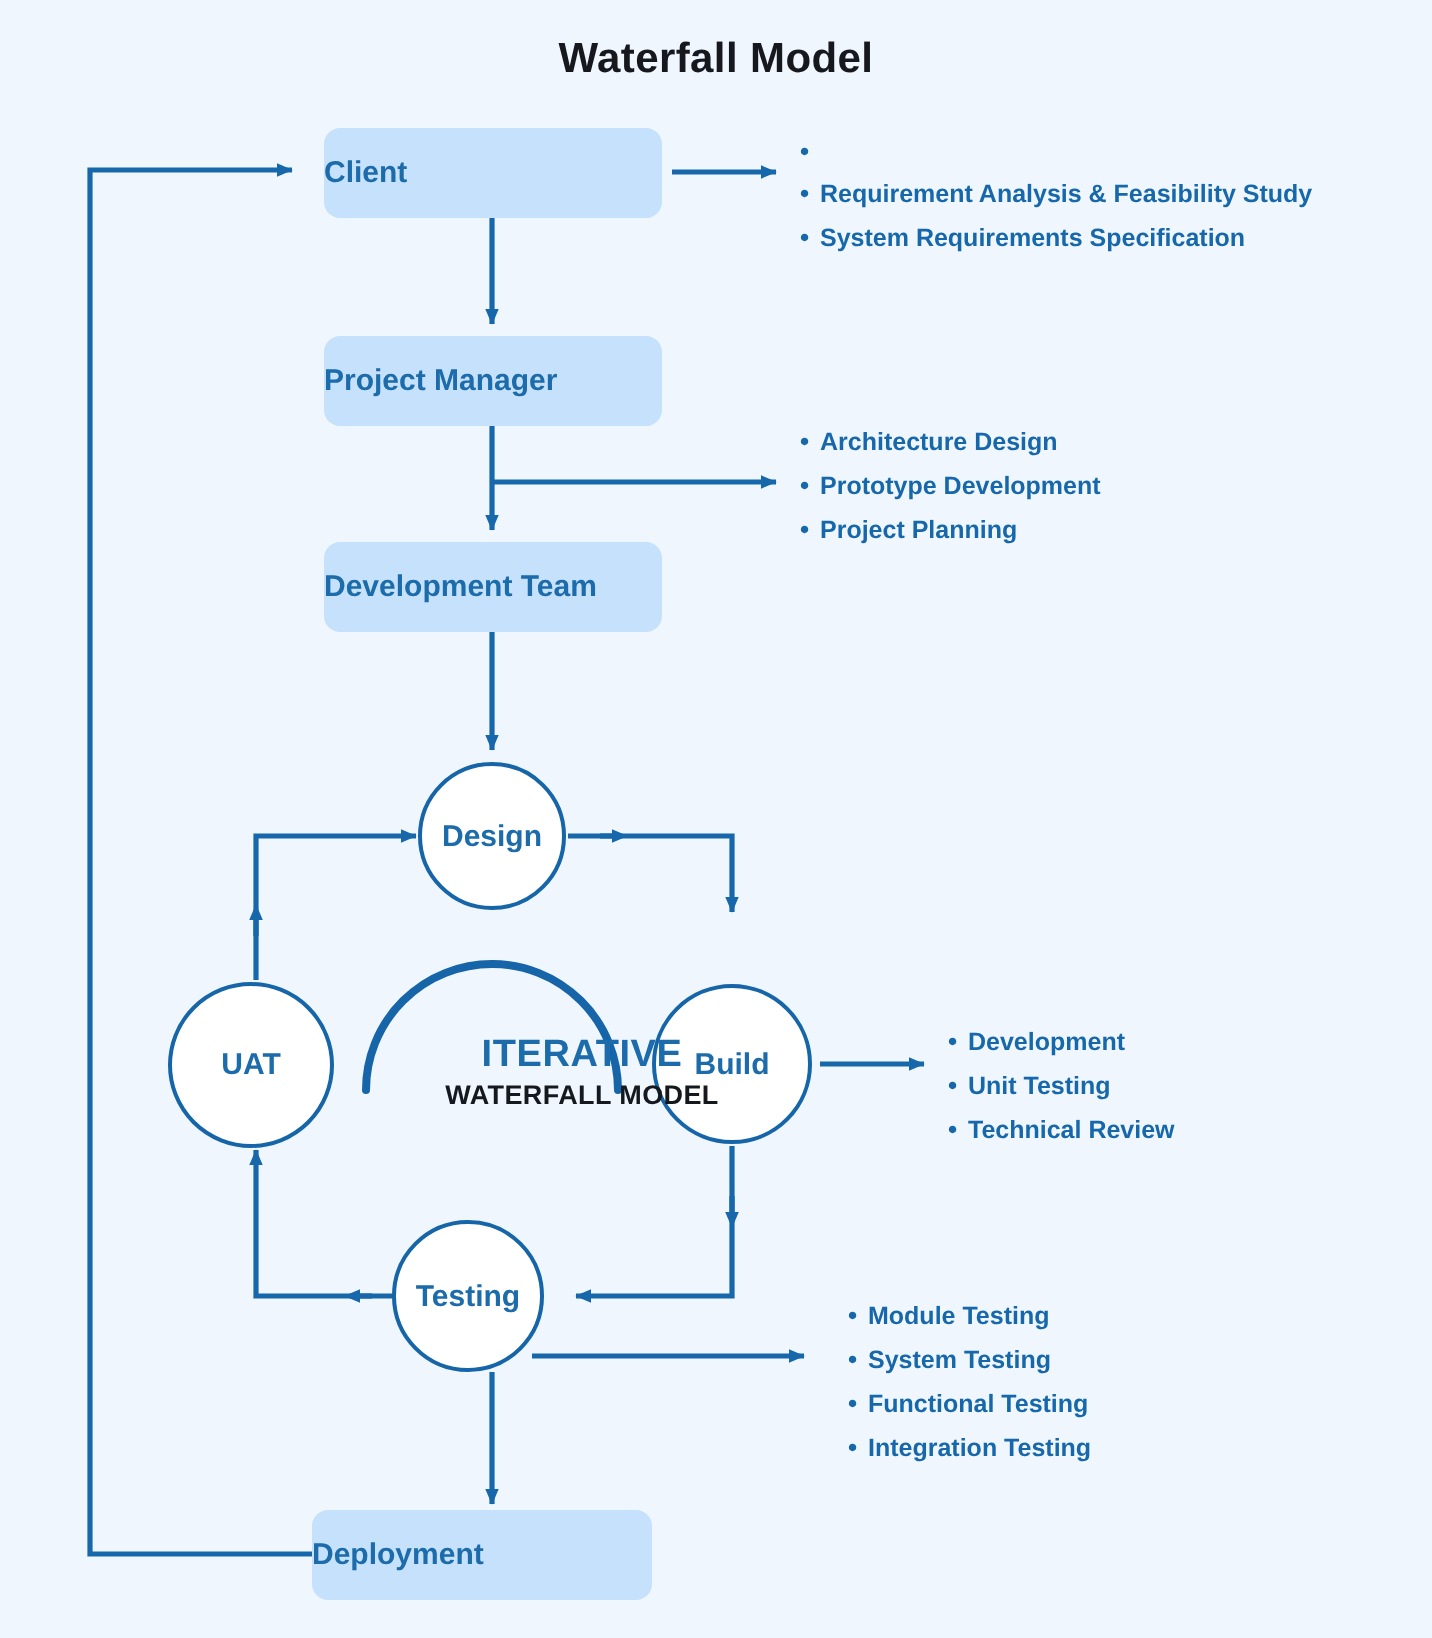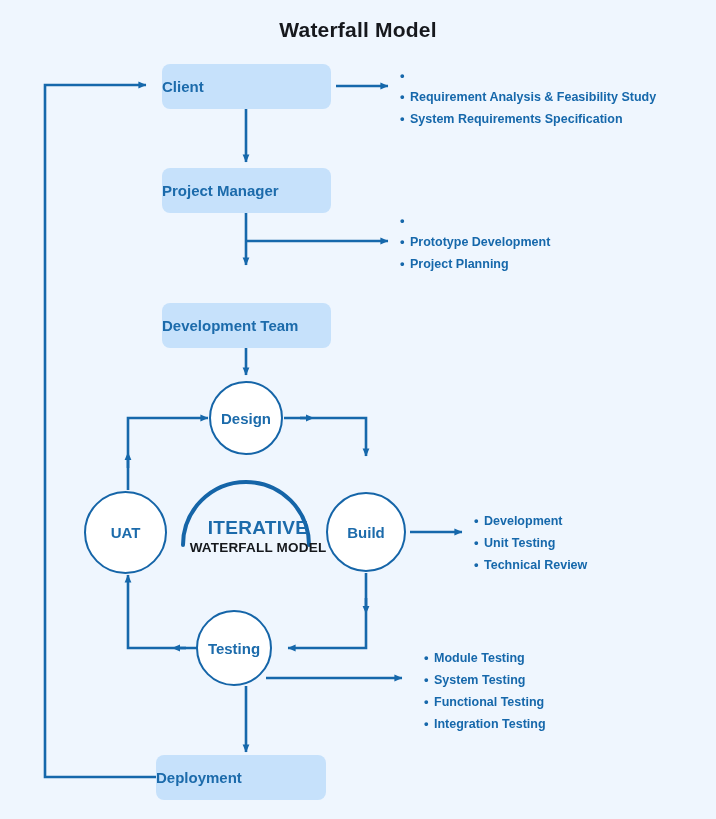--- a/index.html
+++ b/index.html
@@ -77,20 +77,21 @@
   .bullet-list .dot {
     width: 10px;
     flex: 0 0 10px;
     font-size: 13px;
     line-height: 21px;
   }
   .center-label {
     position: absolute;
     text-align: center;
     width: 184px;
+    margin-left: 33px;
   }
   .center-label .line1 {
     font-size: 19px;
     font-weight: bold;
     color: #1c6bab;
     letter-spacing: 0.3px;
     line-height: 22px;
   }
   .center-label .line2 {
     font-size: 13.5px;
@@ -153,21 +154,21 @@
   </svg>
 
   <div class="node-box" style="left:162px; top:64px; width:169px; height:45px;">
     <span>Client</span>
   </div>
 
   <div class="node-box" style="left:162px; top:168px; width:169px; height:45px;">
     <span>Project Manager</span>
   </div>
 
-  <div class="node-box" style="left:162px; top:271px; width:169px; height:45px;margin-top:32px;">
+  <div class="node-box" style="left:162px; top:271px; width:169px; height:45px;">
     <span>Development Team</span>
   </div>
 
   <div class="node-circle" style="left:84px; top:491px; width:83px; height:83px;">
     <span>UAT</span>
   </div>
 
   <div class="node-circle" style="left:209px; top:381px; width:74px; height:74px;">
     <span>Design</span>
   </div>
@@ -199,20 +200,21 @@
       </div>
       <div class="bullet-row">
         <span class="dot">•</span>
         <span>System Requirements Specification</span>
       </div>
     </div>
 
   <div class="bullet-list" style="left:400px; top:210px;">
       <div class="bullet-row">
         <span class="dot">•</span>
+        <span>Architecture Design</span>
       </div>
       <div class="bullet-row">
         <span class="dot">•</span>
         <span>Prototype Development</span>
       </div>
       <div class="bullet-row">
         <span class="dot">•</span>
         <span>Project Planning</span>
       </div>
     </div>

